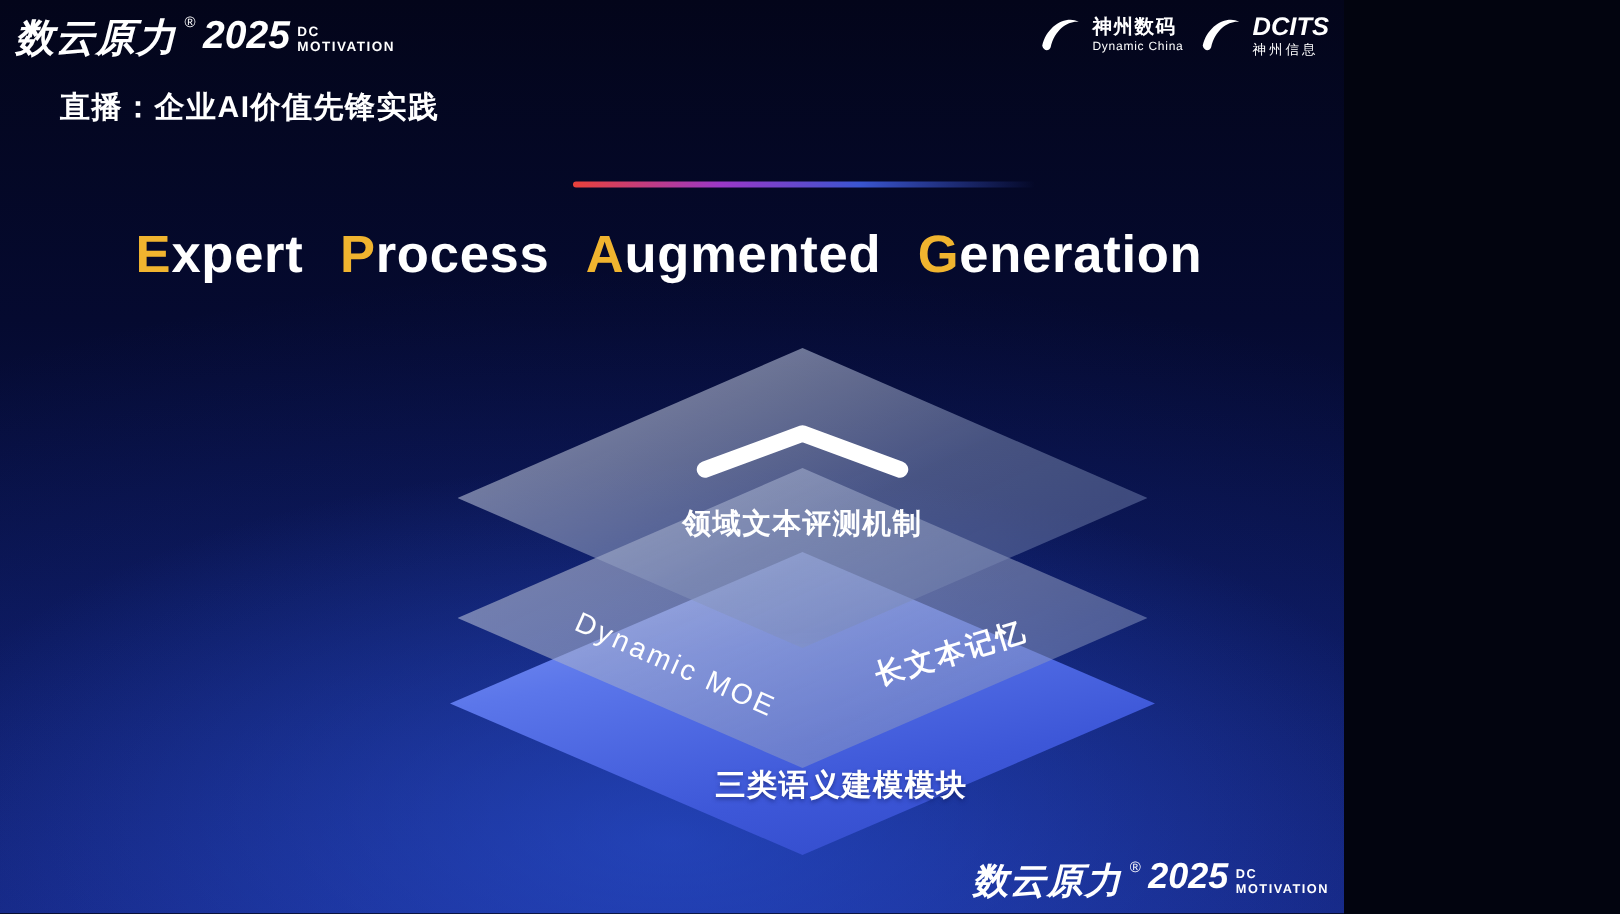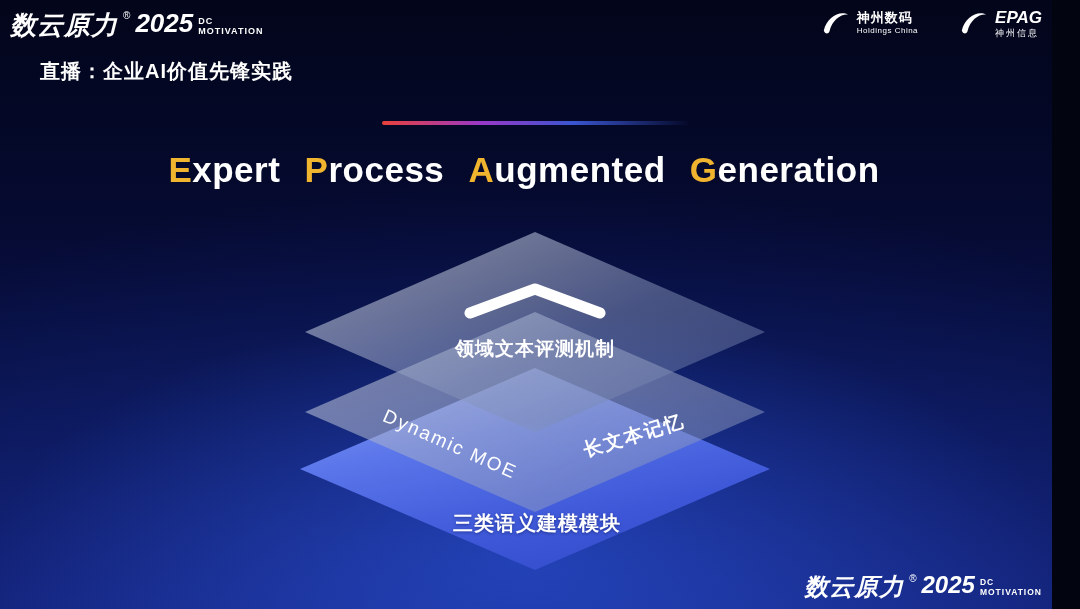--- a/index.html
+++ b/index.html
@@ -1,18 +1,18 @@
 <!DOCTYPE html>
 <html><head>
 <meta charset="utf-8">
 <style>
   * { margin:0; padding:0; box-sizing:border-box; }
   html,body { width:1080px; height:609px; background:#02040f; }
   .slide {
-    position:relative; width:1052px; height:609px; overflow:hidden;
+    position:relative; width:896px; height:609px; overflow:hidden;
     color:#fff; font-family:"Liberation Sans", sans-serif;
     background:
       radial-gradient(ellipse 760px 360px at 50% 92%, rgba(50,95,235,.48), rgba(50,95,235,0) 70%),
       radial-gradient(ellipse 1300px 720px at 50% 118%, rgba(32,62,195,.45), rgba(32,62,195,0) 75%),
       linear-gradient(180deg,#03051a 0%, #050a30 35%, #0a1552 70%, #122070 100%);
   }
 
   
   .brand { position:absolute; display:flex; align-items:flex-start; gap:5px; }
   .brand-topleft { left:10px; top:8px; }
@@ -30,21 +30,21 @@
   .divider { position:absolute; left:382px; top:121px; width:308px; height:4px; border-radius:2px;
              background:linear-gradient(90deg,#e8413a 0%, #9a38c8 32%, #3a55d0 62%, rgba(25,45,140,0) 100%); }
 
   
   .main-title { position:absolute; left:0; right:4px; top:150px; text-align:center;
                 font-size:35px; font-weight:bold; letter-spacing:.5px; }
   .main-title .word { margin:0 7px; }
   .main-title .gold { color:#f0b42f; }
 
   
-  .partners { position:absolute; right:10px; top:8px; display:flex; align-items:center; gap:41px; }
+  .partners { position:absolute; right:10px; top:8px; display:flex; align-items:center; gap:10px; }
   .partner { display:flex; align-items:center; gap:6px; }
   .partner-text { display:flex; flex-direction:column; line-height:1.15; }
   .partner-name { font-size:13px; font-weight:bold; letter-spacing:1px; }
   .partner-sub  { font-size:8px; letter-spacing:.5px; }
   .partner-dcits .partner-name { font-size:17px; font-style:italic; letter-spacing:0; }
   .partner-dcits .partner-sub  { font-size:9px; letter-spacing:2px; }
 
   
   .layer { position:absolute; clip-path:polygon(50% 0, 100% 50%, 50% 100%, 0 50%);
            filter:drop-shadow(0 6px 9px rgba(0,0,20,.45)); }
@@ -55,21 +55,21 @@
   .layer-bottom { left:300px; top:368px; width:470px; height:202px; z-index:1;
     background:linear-gradient(168deg, #8ba1f5 0%, #5b76ea 35%, #3d57d8 70%, #2e47c6 100%); }
 
   .chevron { position:absolute; left:460px; top:281px; z-index:4; }
   .layer-label-top { position:absolute; left:435px; top:336px; width:200px; z-index:4;
                      text-align:center; font-size:19px; font-weight:bold; letter-spacing:1px;font-family:Liberation Serif, serif; }
   .layer-label-moe { position:absolute; left:384px; top:404px; z-index:4;
                      font-size:19px; letter-spacing:2px; transform:rotate(24deg); transform-origin:left center; }
   .layer-label-mem { position:absolute; left:584px; top:438px; z-index:4;
                      font-size:19px; font-weight:bold; letter-spacing:2px; transform:rotate(-17deg); transform-origin:left center; }
-  .layer-label-bottom { position:absolute; left:427px; top:510px; width:220px; z-index:4;
+  .layer-label-bottom { position:absolute; left:451px; top:510px; width:220px; z-index:4;
                         text-align:center; font-size:20px; font-weight:bold; letter-spacing:1px;
                         text-shadow:0 1px 3px rgba(10,20,80,.5); }
 
   
   .brand-bottomright { right:10px; bottom:6px; left:auto; top:auto; }
   .brand-bottomright .brand-name, .brand-bottomright .brand-year { font-size:24px; }
   .brand-bottomright .brand-sub { margin-top:7px; font-size:8.5px; }
 </style>
 </head>
 <body>
@@ -88,29 +88,29 @@
 
   <div class="live-label">直播：企业AI价值先锋实践</div>
 
   <div class="partners">
     <div class="partner">
       <svg class="swoosh" width="30" height="30" viewBox="0 0 32 32">
         <path d="M3 24 C6 10 20 2 29 7 C22 6 12 12 9 25 C8 28 4 28 3 24 Z" fill="#ffffff"></path>
       </svg>
       <span class="partner-text">
         <span class="partner-name">神州数码</span>
-        <span class="partner-sub">Holdings China</span>
+        <span class="partner-sub">Dynamic China</span>
       </span>
     </div>
     <div class="partner partner-dcits">
       <svg class="swoosh" width="30" height="30" viewBox="0 0 32 32">
         <path d="M3 24 C6 10 20 2 29 7 C22 6 12 12 9 25 C8 28 4 28 3 24 Z" fill="#ffffff"></path>
       </svg>
       <span class="partner-text">
-        <span class="partner-name">EPAG</span>
+        <span class="partner-name">DCITS</span>
         <span class="partner-sub">神州信息</span>
       </span>
     </div>
   </div>
 
   <div class="divider"></div>
 
   <div class="main-title">
     <span class="word"><span class="gold">E</span><span>xpert</span></span>
     <span class="word"><span class="gold">P</span><span>rocess</span></span>

